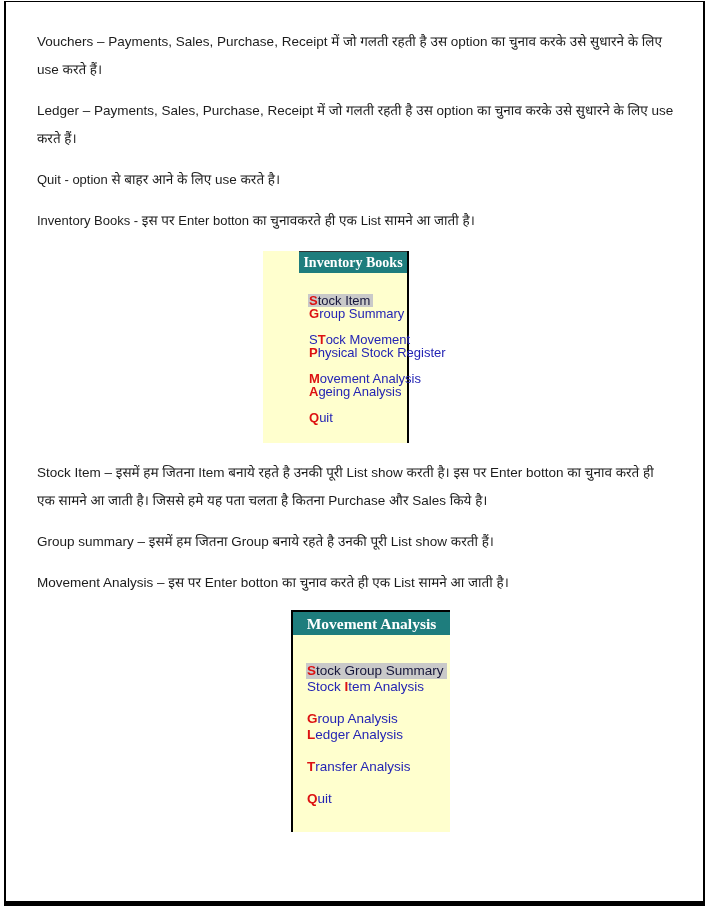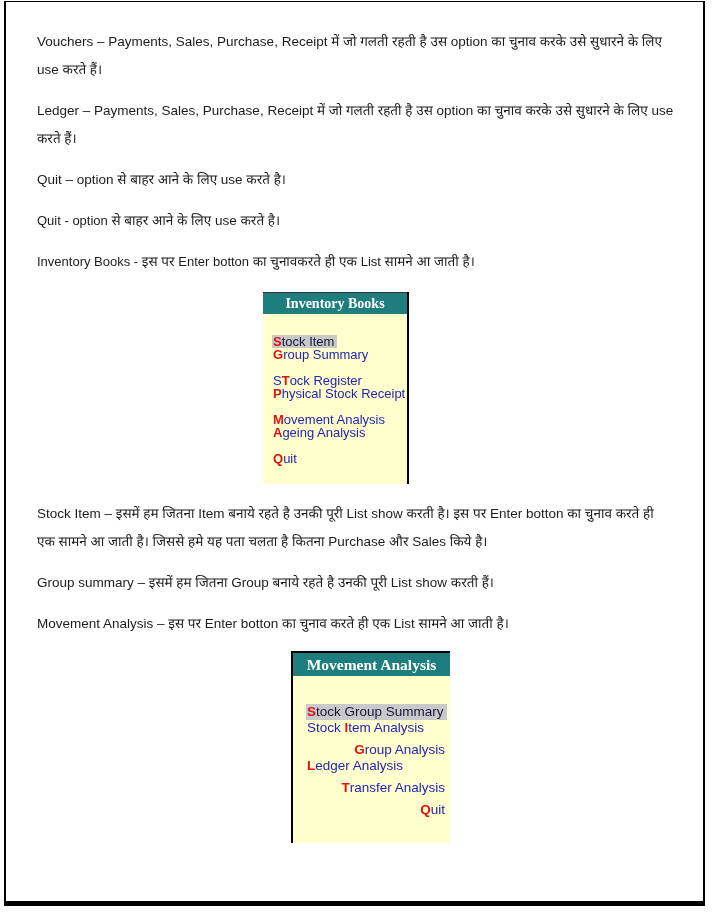--- a/index.html
+++ b/index.html
@@ -42,20 +42,21 @@
   }
   
   .menu-box {
     box-sizing: border-box;
     background: var(--menu-bg);
   }
   .menu-box.inventory {
     width: 146px;
     margin: 16px 0 16px 226px;
     border-right: 2px solid var(--border);
+    padding-left: 36px;
   }
   .menu-box.movement {
     width: 159px;
     margin: 8px 0 0 254px;
     border-left: 2px solid var(--border);
     border-top: 2px solid var(--border);
   }
   .menu-header {
     background: var(--menu-header-bg);
     color: var(--menu-header-text);
@@ -82,50 +83,49 @@
     font-size: 13px;
     line-height: 13px;
   }
   .menu-box.movement .menu-items {
     padding: 28px 2px 25px 13px;
     font-size: 13.5px;
     line-height: 16px;
   }
   .menu-item { white-space: nowrap; }
   .menu-box.inventory .menu-item.gap { margin-top: 13px; }
-  .menu-box.movement .menu-item.gap { margin-top: 6px; text-align: right; }
+  .menu-box.movement .menu-item.gap { margin-top: 16px; }
   .mi-text { display: inline-block; padding: 0 3px 0 1px; }
   .mi-text.selected { background: var(--menu-sel-bg); }
   .mi-pre, .mi-post { color: var(--menu-blue); }
   .mi-text.selected .mi-pre,
   .mi-text.selected .mi-post { color: var(--menu-sel-text); }
   .mi-hot { color: var(--menu-red); font-weight: bold; }
 </style>
 </head>
 <body>
 
 <div class="canvas">
   <div class="page">
     <div class="content">
 
       <div id="paras-top">
           <p class="para"><span class="seg">Vouchers – Payments, Sales, Purchase, Receipt में जो गलती रहती है उस option का चुनाव करके उसे सुधारने के लिए use करते हैं।</span></p>
           <p class="para"><span class="seg">Ledger – Payments, Sales, Purchase, Receipt में जो गलती रहती है उस option का चुनाव करके उसे सुधारने के लिए use करते हैं।</span></p>
-          <p class="para"><span class="seg">Quit – option से बाहर आने के लिए use करते है।</span></p>
           <p class="para"><span class="seg lg">Quit - option </span><span class="seg">से बाहर आने के लिए use करते है।</span></p>
           <p class="para"><span class="seg lg">Inventory Books - </span><span class="seg">इस पर </span><span class="seg lg">Enter botton </span><span class="seg">का चुनावकरते ही एक </span><span class="seg lg">List </span><span class="seg">सामने आ जाती है।</span></p>
         </div>
 
       <div class="menu-box inventory">
         <div class="menu-header">Inventory Books</div>
         <div class="menu-items">
             <div class="menu-item"><span class="mi-text selected"><span class="mi-hot">S</span><span class="mi-post">tock Item</span></span></div>
             <div class="menu-item"><span class="mi-text"><span class="mi-hot">G</span><span class="mi-post">roup Summary</span></span></div>
-            <div class="menu-item gap"><span class="mi-text"><span class="mi-pre">S</span><span class="mi-hot">T</span><span class="mi-post">ock Register</span></span></div>
-            <div class="menu-item"><span class="mi-text"><span class="mi-hot">P</span><span class="mi-post">hysical Stock Receipt</span></span></div>
+            <div class="menu-item gap"><span class="mi-text"><span class="mi-pre">S</span><span class="mi-hot">T</span><span class="mi-post">ock Movement</span></span></div>
+            <div class="menu-item"><span class="mi-text"><span class="mi-hot">P</span><span class="mi-post">hysical Stock Register</span></span></div>
             <div class="menu-item gap"><span class="mi-text"><span class="mi-hot">M</span><span class="mi-post">ovement Analysis</span></span></div>
             <div class="menu-item"><span class="mi-text"><span class="mi-hot">A</span><span class="mi-post">geing Analysis</span></span></div>
             <div class="menu-item gap"><span class="mi-text"><span class="mi-hot">Q</span><span class="mi-post">uit</span></span></div>
           </div>
       </div>
 
       <div id="paras-bottom">
           <p class="para"><span class="seg">Stock Item – इसमें हम जितना Item बनाये रहते है उनकी पूरी List show करती है। इस पर Enter botton का चुनाव करते ही एक सामने आ जाती है। जिससे हमे यह पता चलता है कितना Purchase और Sales किये है।</span></p>
           <p class="para"><span class="seg">Group summary – इसमें हम जितना Group बनाये रहते है उनकी पूरी List show करती हैं।</span></p>
           <p class="para"><span class="seg">Movement Analysis – इस पर Enter botton का चुनाव करते ही एक List सामने आ जाती है।</span></p>

